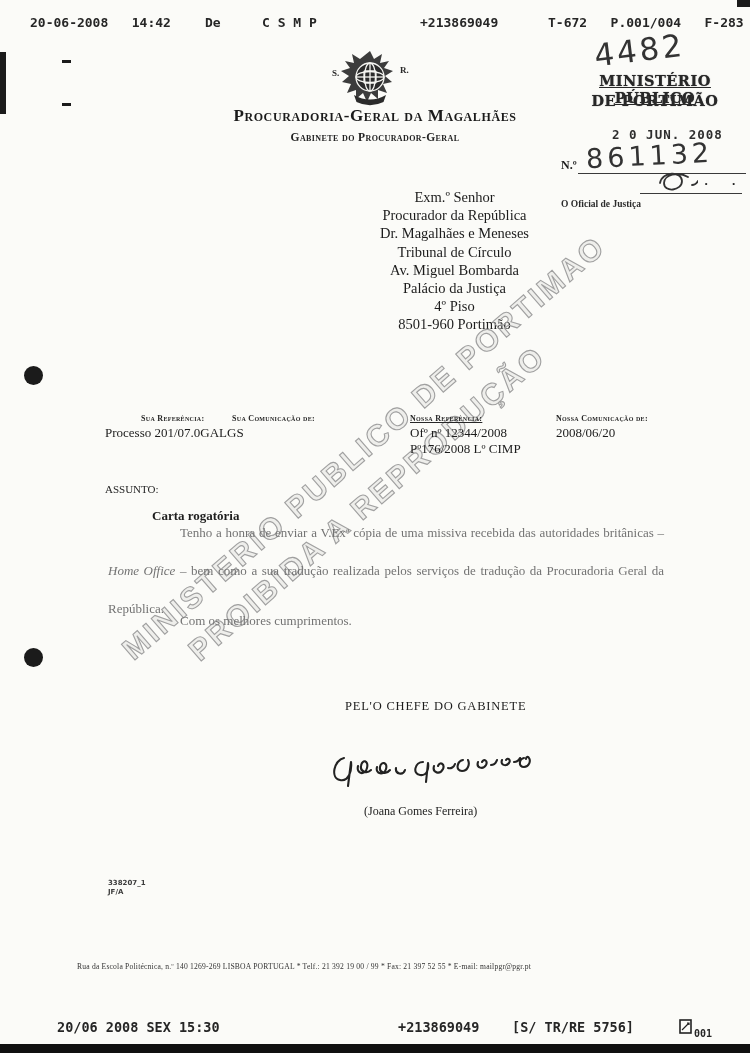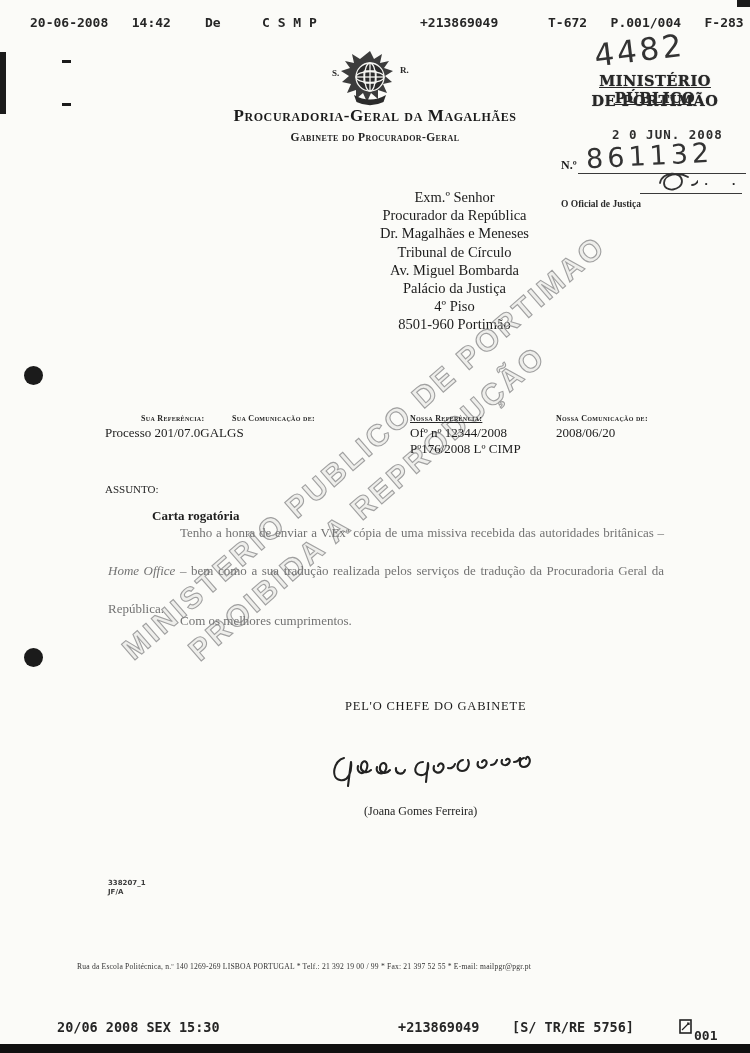--- a/index.html
+++ b/index.html
@@ -172,15 +172,15 @@
 
 <div class="abs footerline" style="top:962px;">Rua da Escola Politécnica, n.º 140 1269-269 LISBOA PORTUGAL  *  Telf.: 21 392 19 00 / 99   *   Fax: 21 397 52 55  *  E-mail: mailpgr@pgr.pt</div>
 
 <div class="abs fax" style="left:57px;top:1019px;font-size:13.5px;">20/06 2008 SEX 15:30</div>
 <div class="abs fax" style="left:398px;top:1019px;font-size:13.5px;">+213869049</div>
 <div class="abs fax" style="left:512px;top:1019px;font-size:13.5px;">[S/ TR/RE 5756]</div>
 <svg width="14" height="15" viewBox="0 0 14 15" style="position:absolute;left:679px;top:1019px;">
   <rect x="1" y="1" width="11" height="13" fill="none" stroke="#222" stroke-width="1.6"></rect>
   <path d="M3 11 L10 4 M8 4 L10 4 L10 6" fill="none" stroke="#222" stroke-width="1.2"></path>
 </svg>
-<div class="abs fax" style="left:694px;top:1028px;font-size:13px;">001</div>
+<div class="abs fax" style="left:694px;top:1028px;font-size:10px;">001</div>
 
 <div class="abs blackbar"></div>
 
 </body></html>

